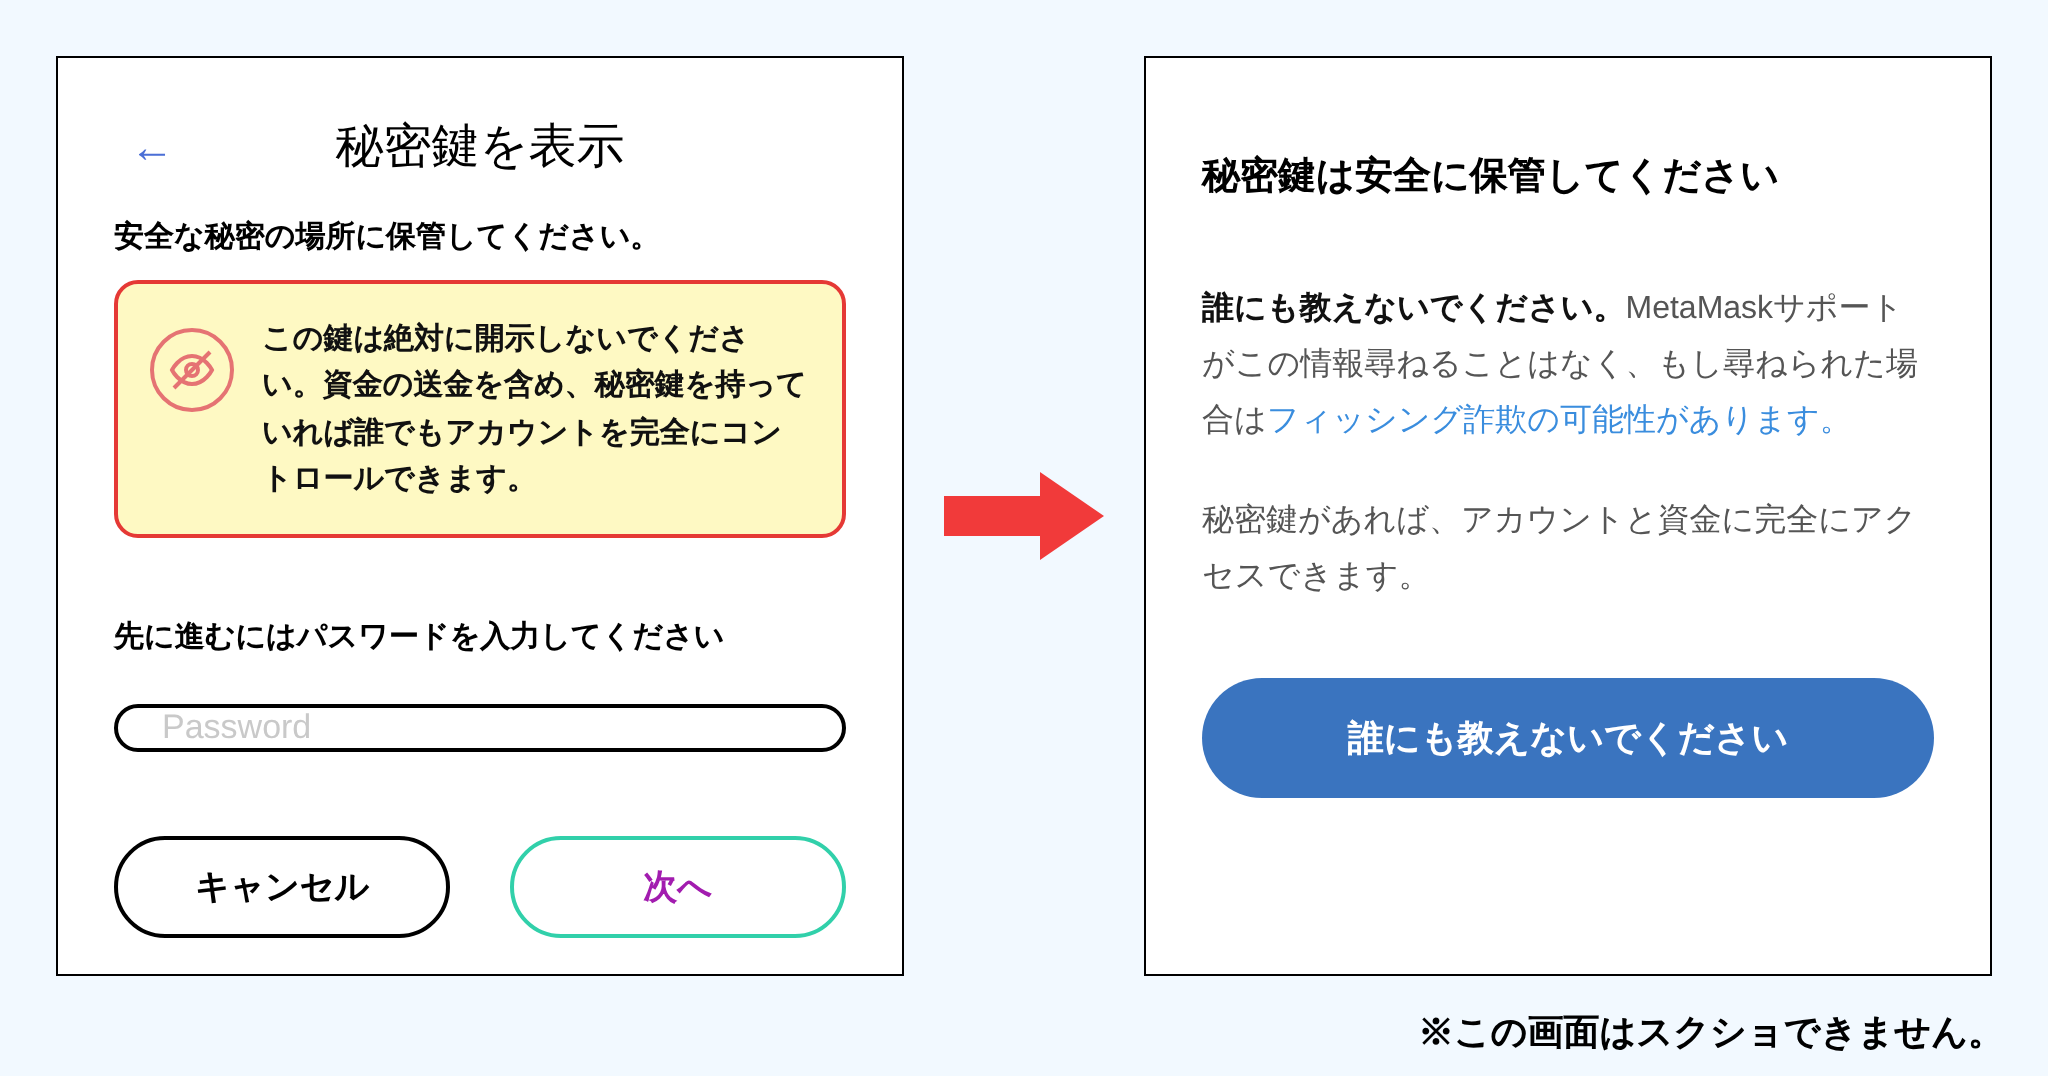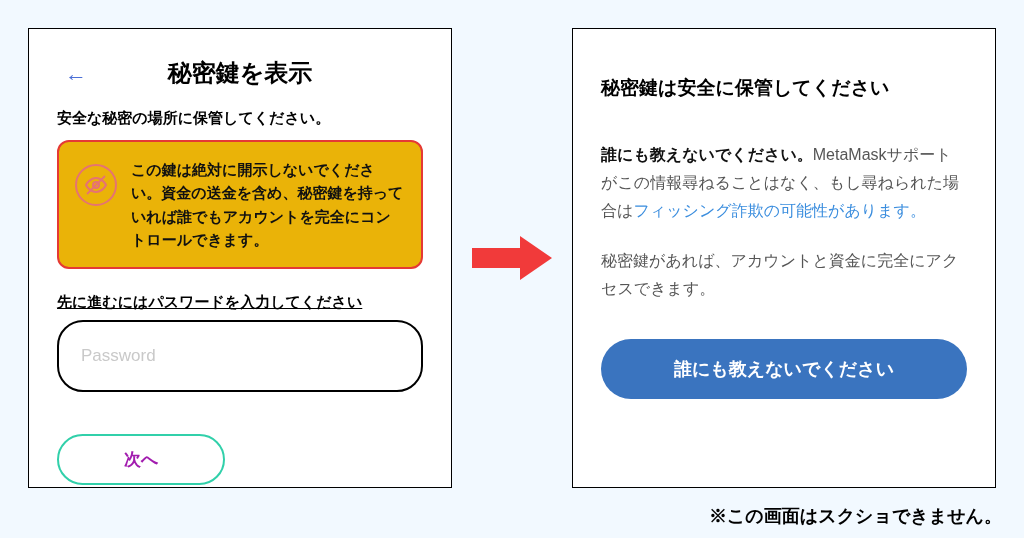--- a/index.html
+++ b/index.html
@@ -35,38 +35,38 @@
       color: #4b6fd6;
       font-size: 22px;
       font-weight: bold;
       position: absolute;
       left: 8px;
       top: 4px;
       cursor: pointer;
     }
     .panel1-title {
       font-size: 24px;
-      font-weight: 700;
+      font-weight: 400;
       flex: 1;
       text-align: center;
     }
     .subtitle1 {
       font-size: 15px;
       font-weight: 700;
       margin-bottom: 12px;
     }
     .warning-box {
       border: 2px solid #e53935;
-      background: #eab308;
+      background: #fef9c3;
       border-radius: 12px;
       padding: 16px 16px 16px 16px;
       display: flex;
       align-items: flex-start;
       gap: 14px;
-      margin-bottom: 24px;
+      margin-bottom: 40px;
     }
     .eye-slash-icon {
       width: 42px;
       height: 42px;
       border: 2px solid #e57373;
       border-radius: 50%;
       display: flex;
       align-items: center;
       justify-content: center;
       flex-shrink: 0;
@@ -76,28 +76,27 @@
     .eye-slash-icon svg { width: 24px; height: 24px; }
     .warning-text {
       font-size: 15px;
       font-weight: 700;
       line-height: 1.55;
       color: #111;
     }
     .password-label {
       font-size: 15px;
       font-weight: 700;
-      margin-bottom: 8px;
-      text-decoration: underline;
+      margin-bottom: 24px;
     }
     .password-input {
       width: 100%;
       border: 2px solid #000;
       border-radius: 26px;
-      padding: 24px 22px;
+      padding: 0 22px;
       font-size: 17px;
       outline: none;
       color: #333;
     }
     .password-input::placeholder { color: #c9c9c9; }
     .button-row {
       display: flex;
       justify-content: space-between;
       gap: 20px;
       margin-top: 42px;
@@ -182,20 +181,21 @@
           <line x1="3" y1="21" x2="21" y2="3"></line>
         </svg>
       </div>
       <div class="warning-text">この鍵は絶対に開示しないでください。資金の送金を含め、秘密鍵を持っていれば誰でもアカウントを完全にコントロールできます。</div>
     </div>
 
     <div class="password-label">先に進むにはパスワードを入力してください</div>
     <input class="password-input" type="text" placeholder="Password" style="">
 
     <div class="button-row">
+      <div class="btn btn-cancel">キャンセル</div>
       <div class="btn btn-next">次へ</div>
     </div>
   </div>
 
   <div class="flow-arrow">
     <svg viewBox="0 0 80 50">
       <polygon points="0,15 48,15 48,3 80,25 48,47 48,35 0,35" fill="#f13a3a"></polygon>
     </svg>
   </div>
 

